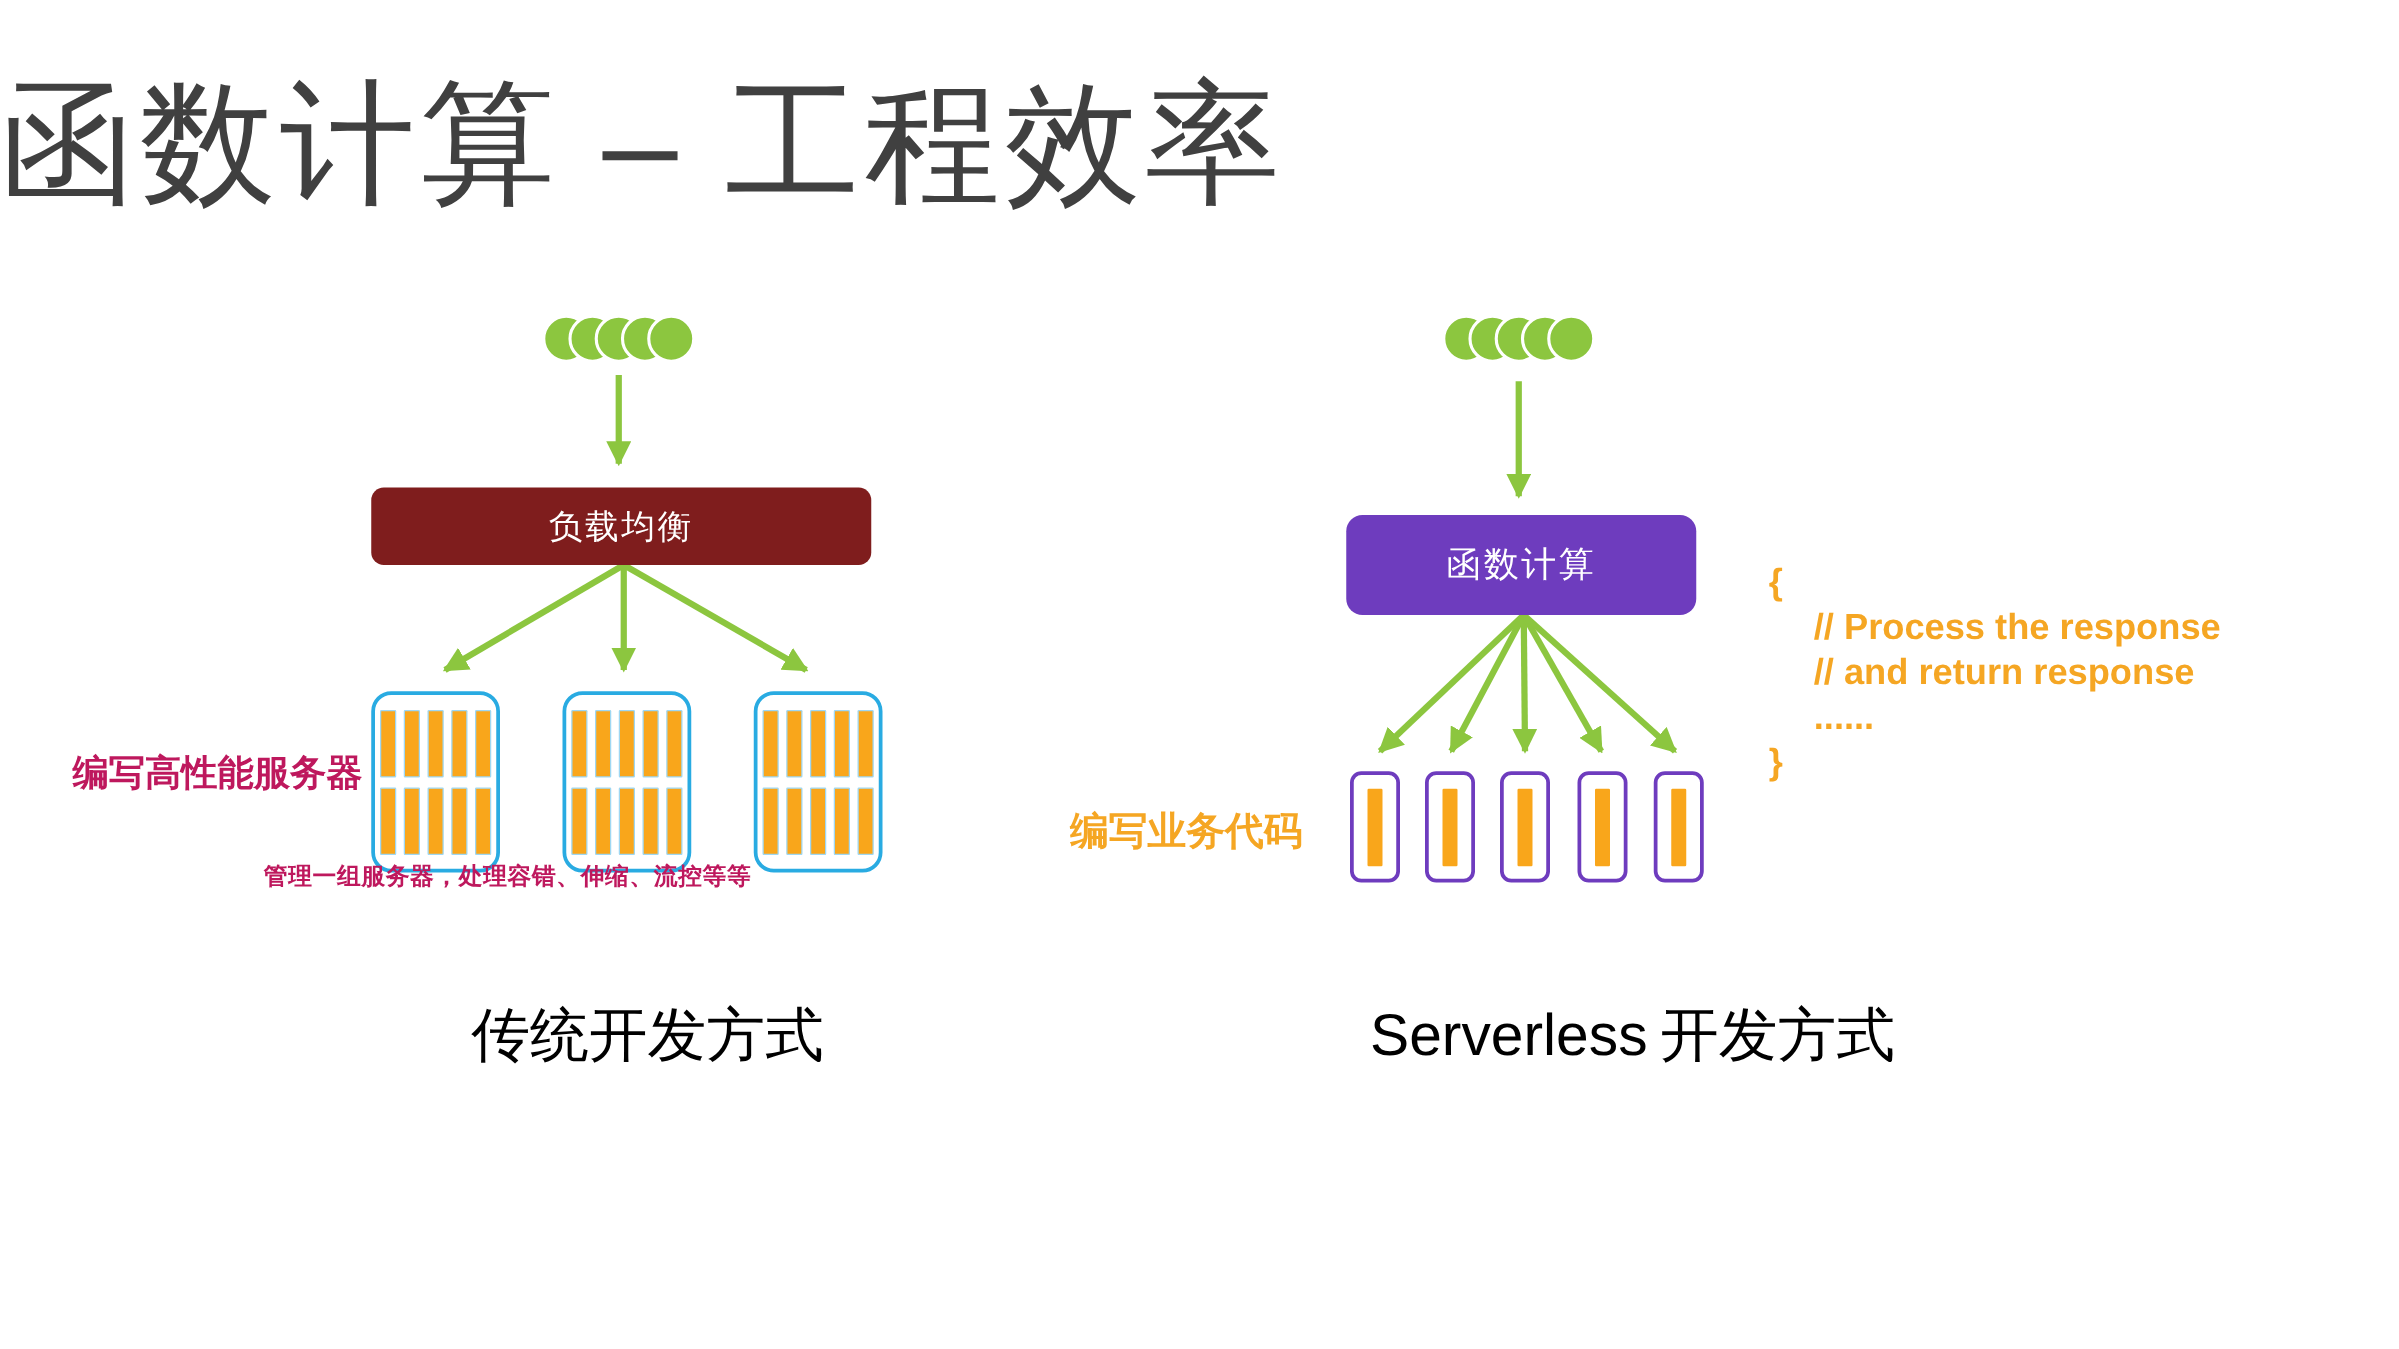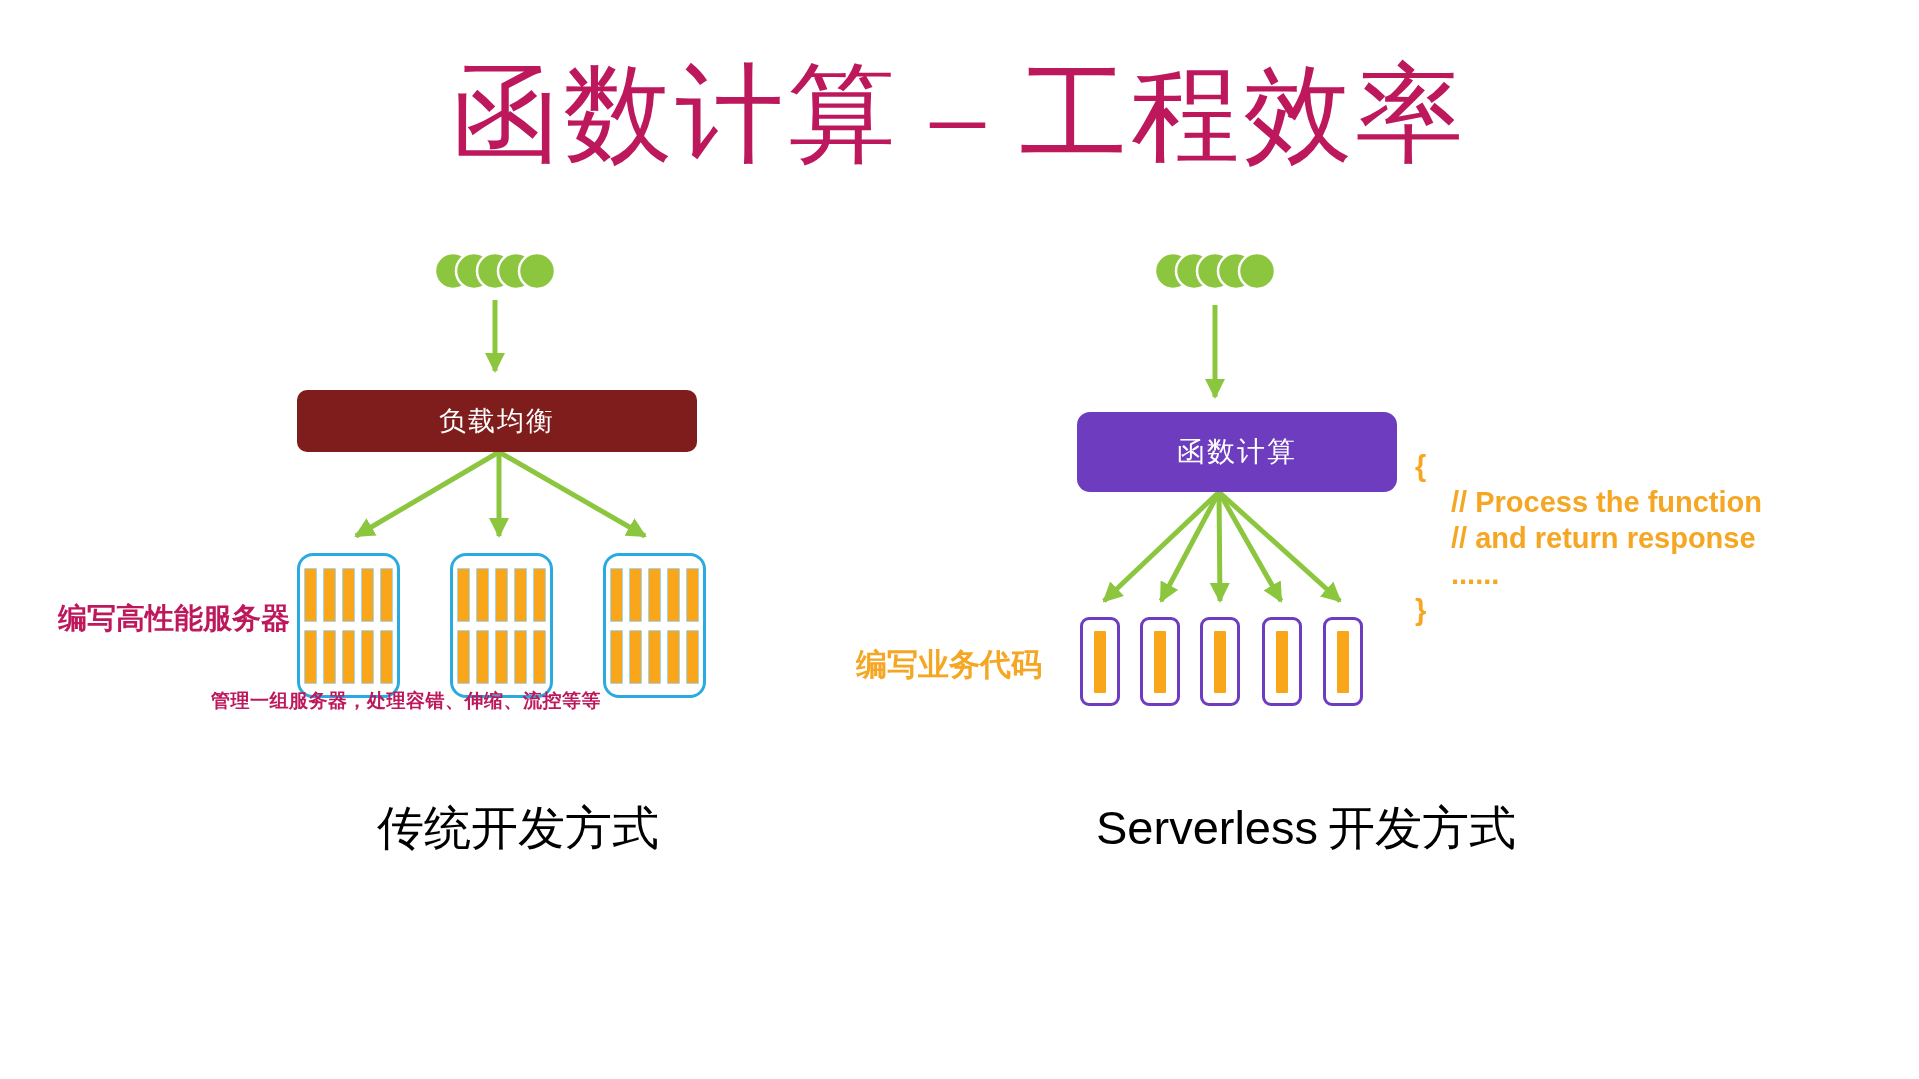--- a/index.html
+++ b/index.html
@@ -1,32 +1,32 @@
 <!DOCTYPE html>
 <html><head>
 <meta charset="utf-8">
 <style>
   html,body{margin:0;padding:0;background:#fff;}
   .stage{
     position:relative;width:1919px;height:1079px;background:#ffffff;
     overflow:hidden;font-family:"Liberation Sans","DejaVu Sans",sans-serif;
   }
   .page-title{
-    position:absolute;left:0;top:42px;width:1919px;text-align:center;
-    font-family:Liberation Serif, serif;
-    font-size:108px;line-height:1.35;color:#be185d;letter-spacing:4px;white-space:nowrap;
+    position:absolute;left:0;top:42px;width:1919px;text-align:left;
+    font-family:Liberation Sans, sans-serif;
+    font-size:108px;line-height:1.35;color:#404040;letter-spacing:4px;white-space:nowrap;
   }
   .arrows{position:absolute;left:0;top:0;width:1919px;height:1079px;z-index:1;pointer-events:none;}
   .cluster{position:absolute;z-index:2;}
   .node-box{
     position:absolute;z-index:2;display:flex;align-items:center;justify-content:center;
     color:#fff;letter-spacing:2px;
   }
   .lb-box{left:297px;top:390px;width:400px;height:62px;background:#7f1d1d;border-radius:10px;font-size:27px;}
-  .fc-box{left:1077px;top:412px;width:320px;height:80px;background:#6E3CBE;border-radius:13px;font-size:28px;}
+  .fc-box{left:1077px;top:412px;width:280px;height:80px;background:#6E3CBE;border-radius:13px;font-size:28px;}
   .rack{
     position:absolute;top:553px;width:103px;height:145px;background:#fff;
     border:3px solid #29ABE2;border-radius:16px;box-sizing:border-box;z-index:2;
     display:flex;flex-direction:column;align-items:center;justify-content:center;gap:8px;
   }
   .rack-row{display:flex;gap:6px;}
   .srv-bar{width:11px;height:52px;background:#F9A61B;border:1px solid #9ED7F2;border-radius:1px;}
   .fn-box{
     position:absolute;top:617px;width:40px;height:89px;background:#fff;
     border:3px solid #6E3CBE;border-radius:9px;box-sizing:border-box;z-index:2;
@@ -171,21 +171,21 @@
   <div class="fn-box" style="left:1323px;">
       <span class="fn-bar"></span>
     </div>
 
   <div class="blue-label lbl-write-servers">编写高性能服务器</div>
   <div class="blue-label lbl-manage">管理一组服务器，处理容错、伸缩、流控等等</div>
   <div class="gold-label lbl-write-code">编写业务代码</div>
 
   <div class="code-block">
     <div class="code-line">{</div>
-    <div class="code-line indent">// Process the function</div>
+    <div class="code-line indent">// Process the response</div>
     <div class="code-line indent">// and return response</div>
     <div class="code-line indent">......</div>
     <div class="code-line">}</div>
   </div>
 
   <div class="caption caption-left">传统开发方式</div>
   <div class="caption caption-right">
     <span class="en">Serverless</span><span class="zh">开发方式</span>
   </div>
 

